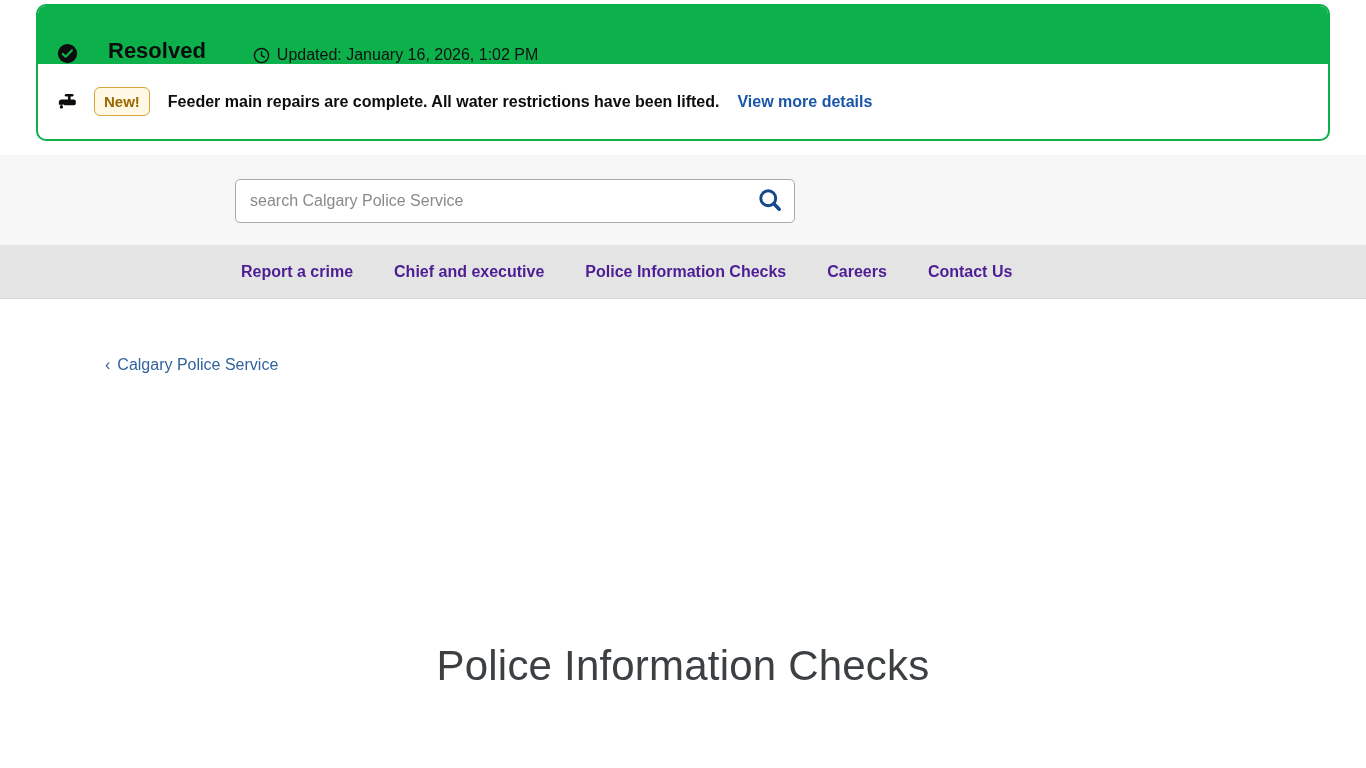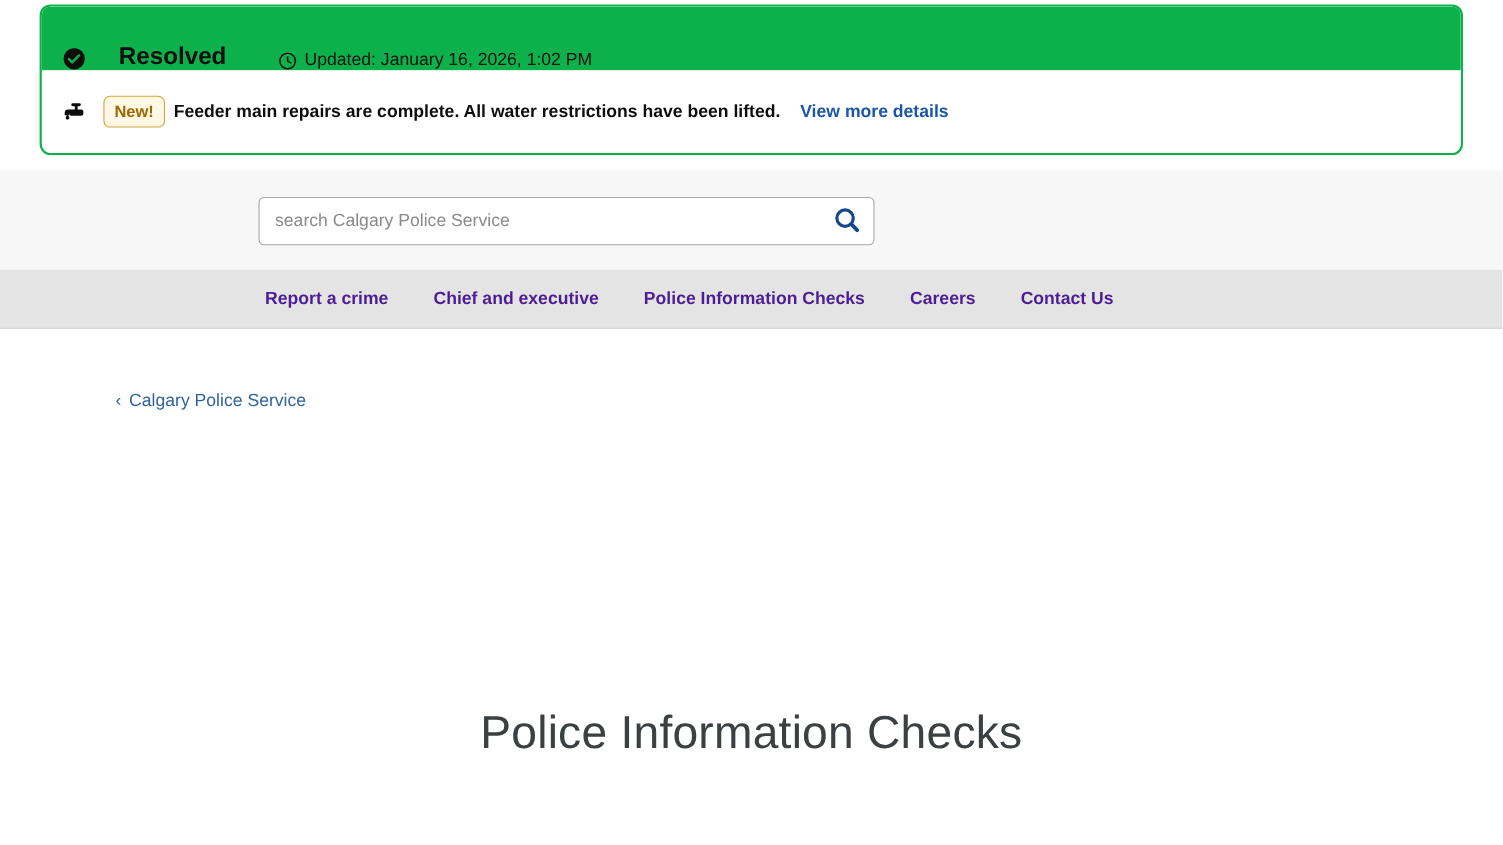--- a/index.html
+++ b/index.html
@@ -36,35 +36,36 @@
   .updated-group { display: flex; align-items: center; margin-left: 26px; }
   .clock-icon { width: 17px; height: 17px; }
   .updated-text { font-size: 16px; color: #111; margin-left: 7px; }
 
   .alert-body {
     background: #ffffff;
     height: 75px;
     display: flex;
     align-items: center;
     padding: 0 19px;
+    border-radius: 20px;
   }
   .faucet-icon { width: 22px; height: 22px; flex: 0 0 auto; }
   .new-badge {
     margin-left: 15px;
     border: 1.5px solid #D9A43B;
     background: #FFF8E4;
     color: #9A6700;
     font-weight: bold;
     font-size: 15px;
     padding: 5px 9px;
     border-radius: 6px;
     flex: 0 0 auto;
   }
   .alert-message {
-    margin-left: 8px;
+    margin-left: 18px;
     font-size: 16px;
     font-weight: bold;
     color: #0d0d0d;
   }
   .alert-link {
     margin-left: 18px;
     font-size: 16px;
     font-weight: bold;
     color: #1A56A8;
     cursor: pointer;

